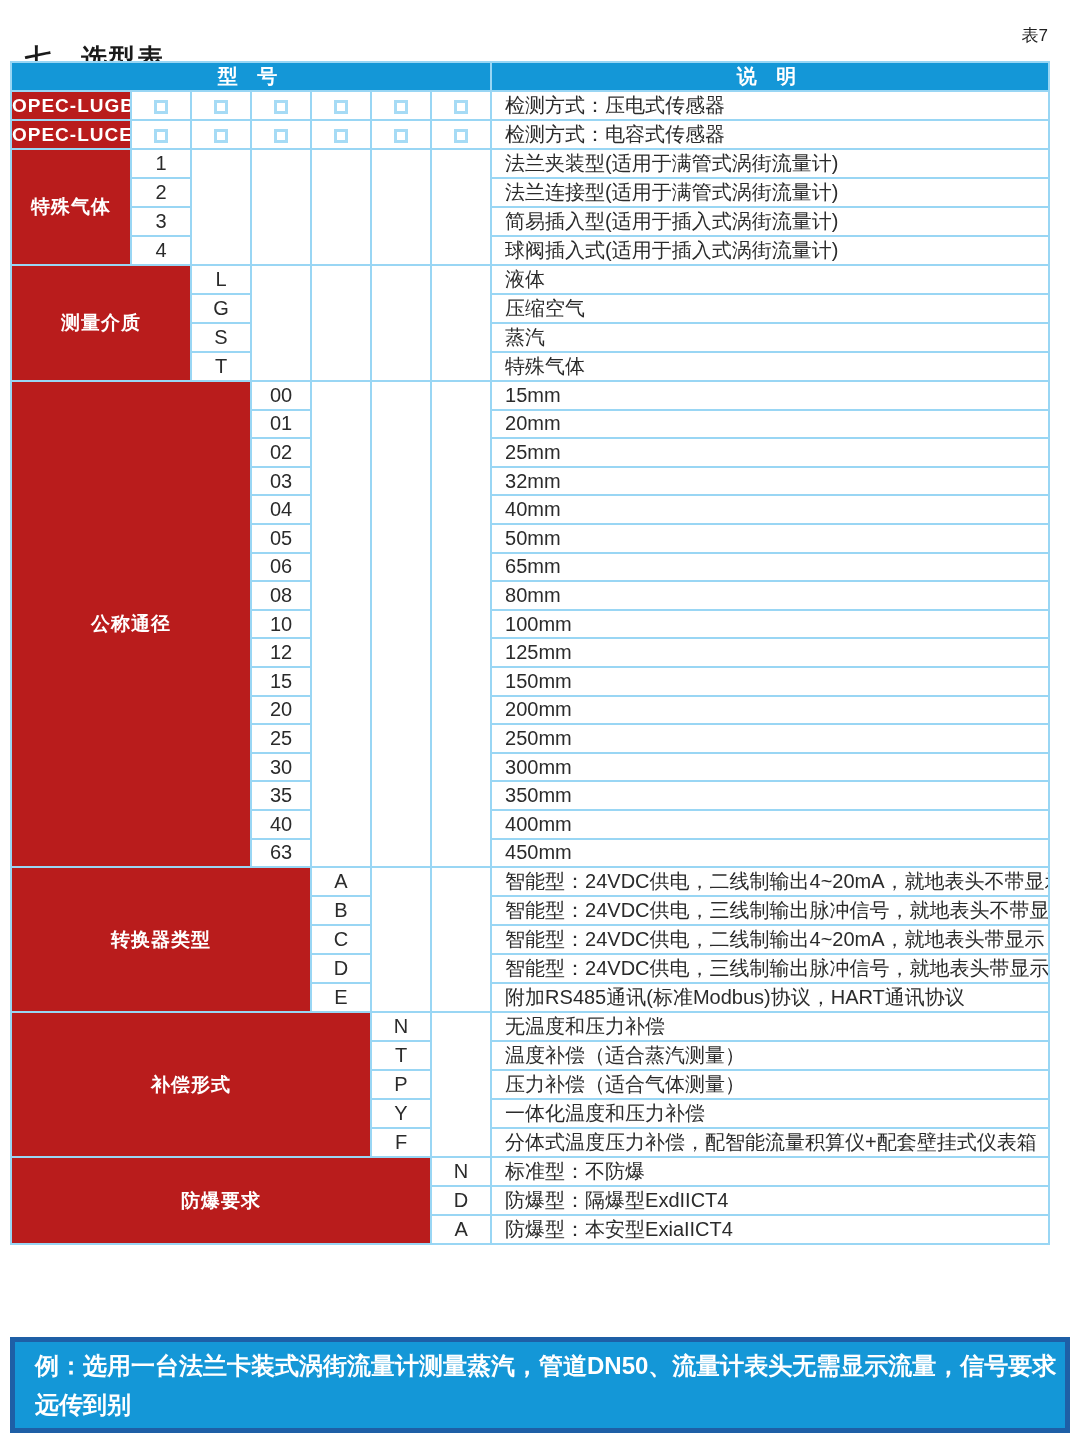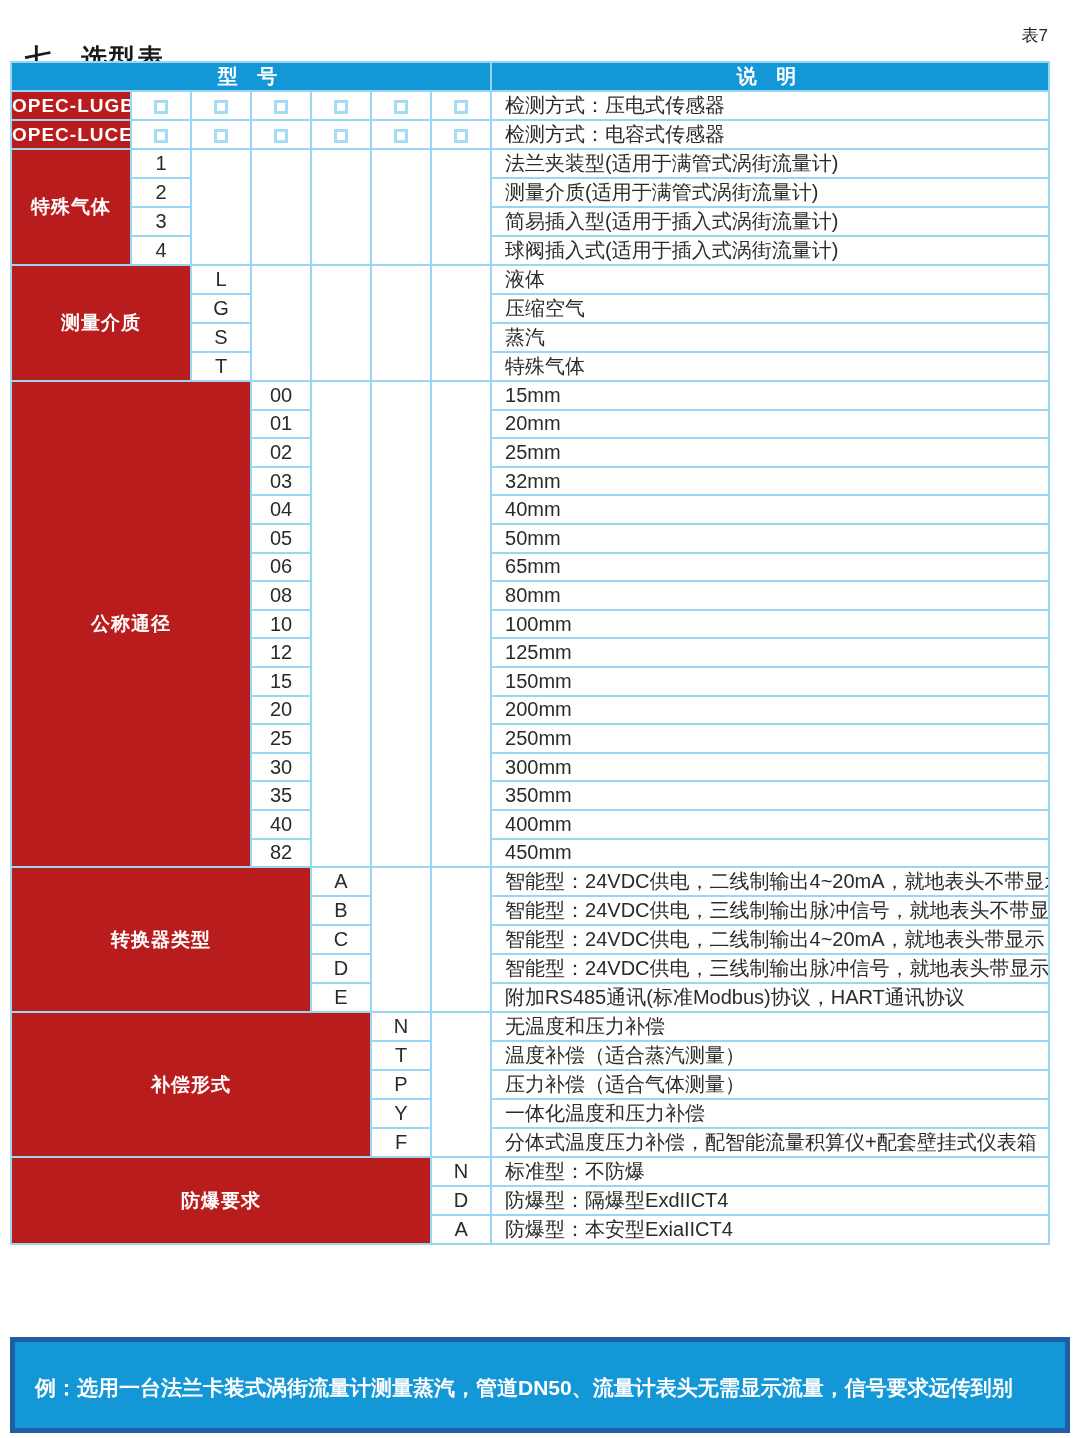--- a/index.html
+++ b/index.html
@@ -100,25 +100,25 @@
   .example-box {
     position: absolute;
     left: 10px;
     top: 1337px;
     width: 1060px;
     height: 96px;
     background: #1497d7;
     border: 5px solid #1e5fa6;
     color: #ffffff;
     font-weight: bold;
-    font-size: 21px;
+    font-size: 24px;
     line-height: 39px;
     padding: 4px 0 0 20px;
     display: flex;
-    flex-direction: column;
+    flex-direction: row;
     justify-content: center;
   }
 </style>
 </head>
 <body>
 
 <div class="page">
 
   <div class="page-title">七、选型表</div>
   <div class="table-caption">表7</div>
@@ -166,21 +166,21 @@
           <td class="code-cell">1</td>
           <td class="empty-cell" rowspan="4"></td>
           <td class="empty-cell" rowspan="4"></td>
           <td class="empty-cell" rowspan="4"></td>
           <td class="empty-cell" rowspan="4"></td>
           <td class="empty-cell" rowspan="4"></td>
           <td class="desc-cell">法兰夹装型(适用于满管式涡街流量计)</td>
         </tr>
         <tr>
           <td class="code-cell">2</td>
-          <td class="desc-cell">测量介质(适用于满管式涡街流量计)</td>
+          <td class="desc-cell">法兰连接型(适用于满管式涡街流量计)</td>
         </tr>
         <tr>
           <td class="code-cell">3</td>
           <td class="desc-cell">简易插入型(适用于插入式涡街流量计)</td>
         </tr>
         <tr>
           <td class="code-cell">4</td>
           <td class="desc-cell">球阀插入式(适用于插入式涡街流量计)</td>
         </tr>
         <tr>
@@ -266,21 +266,21 @@
         </tr>
         <tr>
           <td class="code-cell">35</td>
           <td class="desc-cell">350mm</td>
         </tr>
         <tr>
           <td class="code-cell">40</td>
           <td class="desc-cell">400mm</td>
         </tr>
         <tr>
-          <td class="code-cell">82</td>
+          <td class="code-cell">63</td>
           <td class="desc-cell">450mm</td>
         </tr>
         <tr>
           <td class="label-cell" colspan="4" rowspan="5">转换器类型</td>
           <td class="code-cell">A</td>
           <td class="empty-cell" rowspan="5"></td>
           <td class="empty-cell" rowspan="5"></td>
           <td class="desc-cell">智能型：24VDC供电，二线制输出4~20mA，就地表头不带显示</td>
         </tr>
         <tr>

